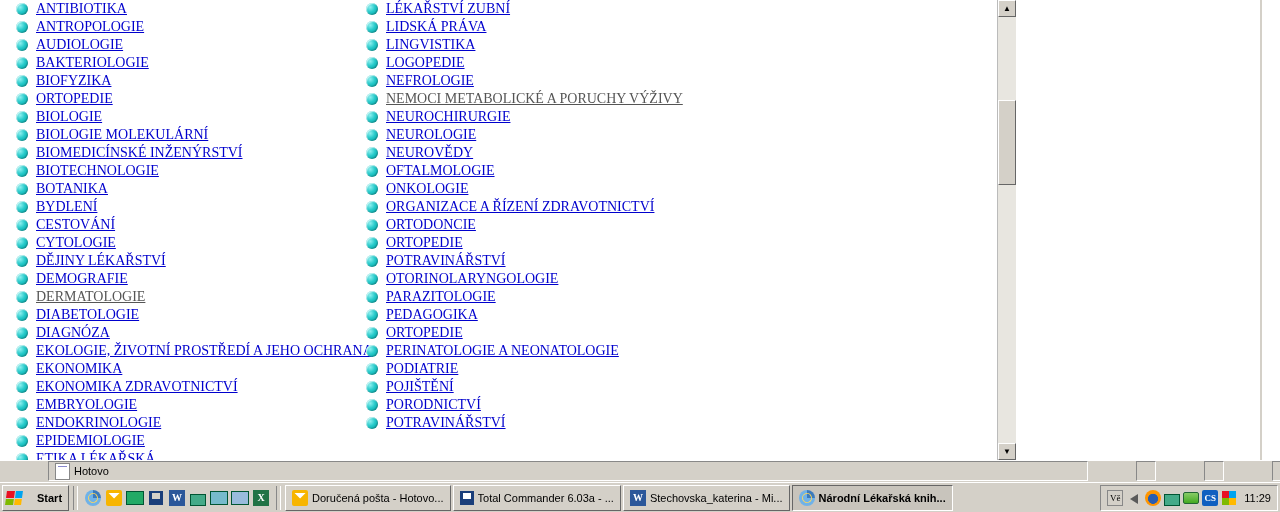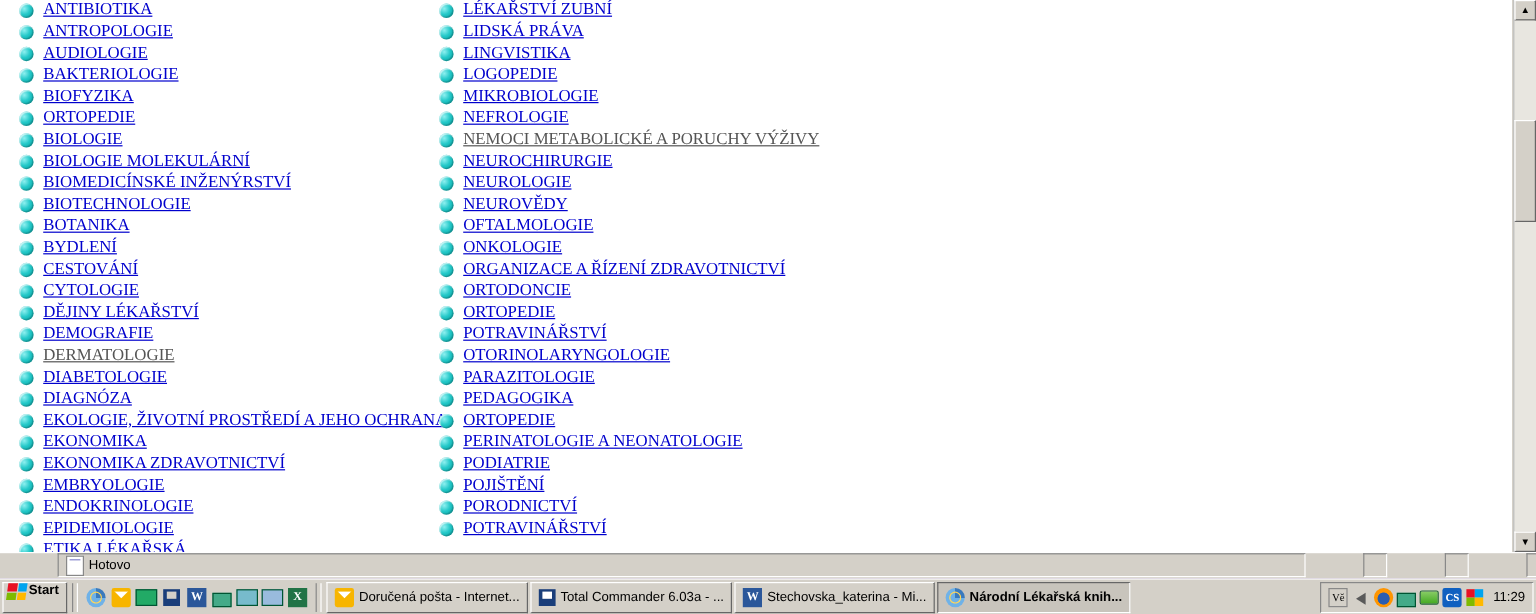--- a/index.html
+++ b/index.html
@@ -7,21 +7,21 @@
     padding: 0;
     width: 1280px;
     height: 512px;
     font-family: "Times New Roman", serif;
     font-size: 14px;
     background: #ffffff;
     overflow: hidden;
   }
   .viewport {
     position: relative;
-    width: 1280px;
+    width: 1016px;
     height: 512px;
     box-sizing: border-box;
     background: #4c1d95;
   }
   .content-area {
     position: absolute;
     left: 0;
     top: 0;
     width: 1260px;
     height: 460px;
@@ -143,21 +143,21 @@
     display:flex;
     align-items:center;
     font-family: Tahoma, sans-serif;
     font-size:11px;
     box-sizing:border-box;
     padding:2px;
     gap:2px;
   }
   .start-btn {
     height:24px;
-    display:flex;gap:2px;
+    display:flex;align-items:center;gap:15px;
     padding:0 6px 0 3px;
     border:1px solid; border-color:#fff #666 #666 #fff;
     background:#d4d0c8;
     font-weight:bold;
     cursor:pointer;
   }
   .winflag {
     width:16px;height:14px;
     display:grid;grid-template-columns:1fr 1fr;grid-template-rows:1fr 1fr;gap:1px;
     transform:skewX(-8deg);
@@ -351,24 +351,20 @@
             <div class="item">
               <span class="bullet"></span>
               <a class="lnk">LINGVISTIKA</a>
             </div>
             <div class="item">
               <span class="bullet"></span>
               <a class="lnk">LOGOPEDIE</a>
             </div>
             <div class="item">
               <span class="bullet"></span>
-              <a class="lnk">MIKROBIOLOGIE</a>
-            </div>
-            <div class="item">
-              <span class="bullet"></span>
               <a class="lnk">NEFROLOGIE</a>
             </div>
             <div class="item">
               <span class="bullet"></span>
               <a class="lnk visited">NEMOCI METABOLICKÉ A PORUCHY VÝŽIVY</a>
             </div>
             <div class="item">
               <span class="bullet"></span>
               <a class="lnk">NEUROCHIRURGIE</a>
             </div>
@@ -502,21 +498,21 @@
           <span class="ico-desktop" style="background:#9bd"></span>
         </div>
       <div class="ql-icon">
           <span class="ico-excel">X</span>
         </div>
     </div>
     <div class="ql-sep"></div>
 
     <div class="task-btn">
       <span class="ico-outlook"></span>
-      <span class="lbl">Doručená pošta - Internet...</span>
+      <span class="lbl">Doručená pošta - Hotovo...</span>
     </div>
     <div class="task-btn">
       <span class="ico-tc"></span>
       <span class="lbl">Total Commander 6.03a - ...</span>
     </div>
     <div class="task-btn">
       <span class="ico-word">W</span>
       <span class="lbl">Stechovska_katerina - Mi...</span>
     </div>
     <div class="task-btn active">

